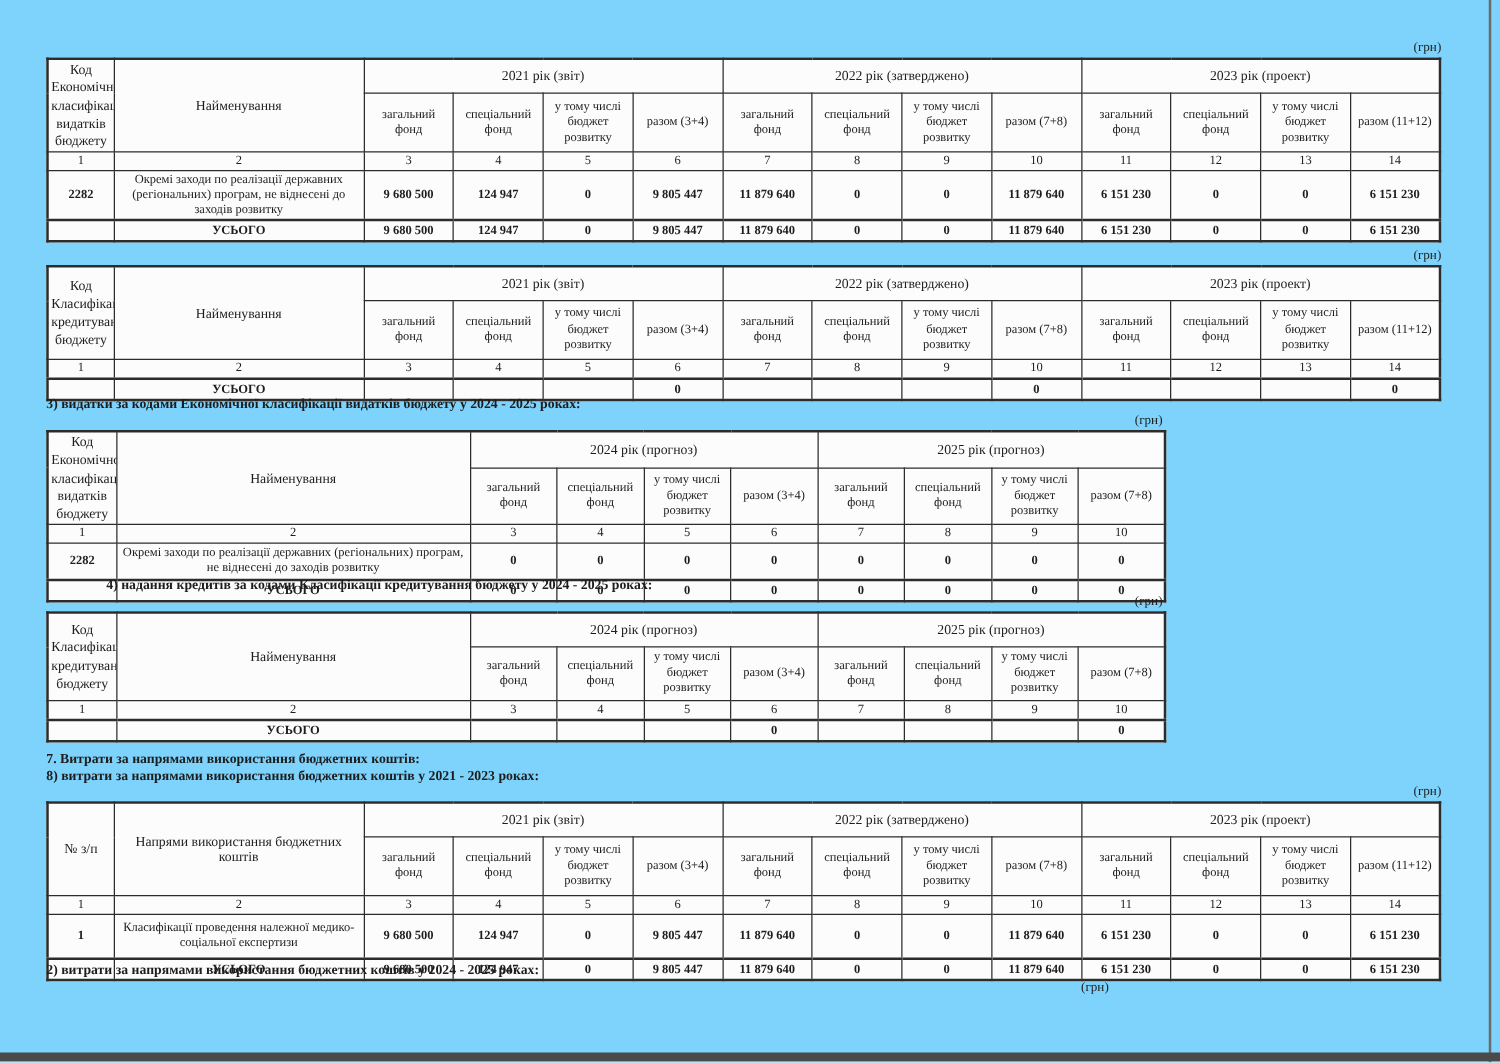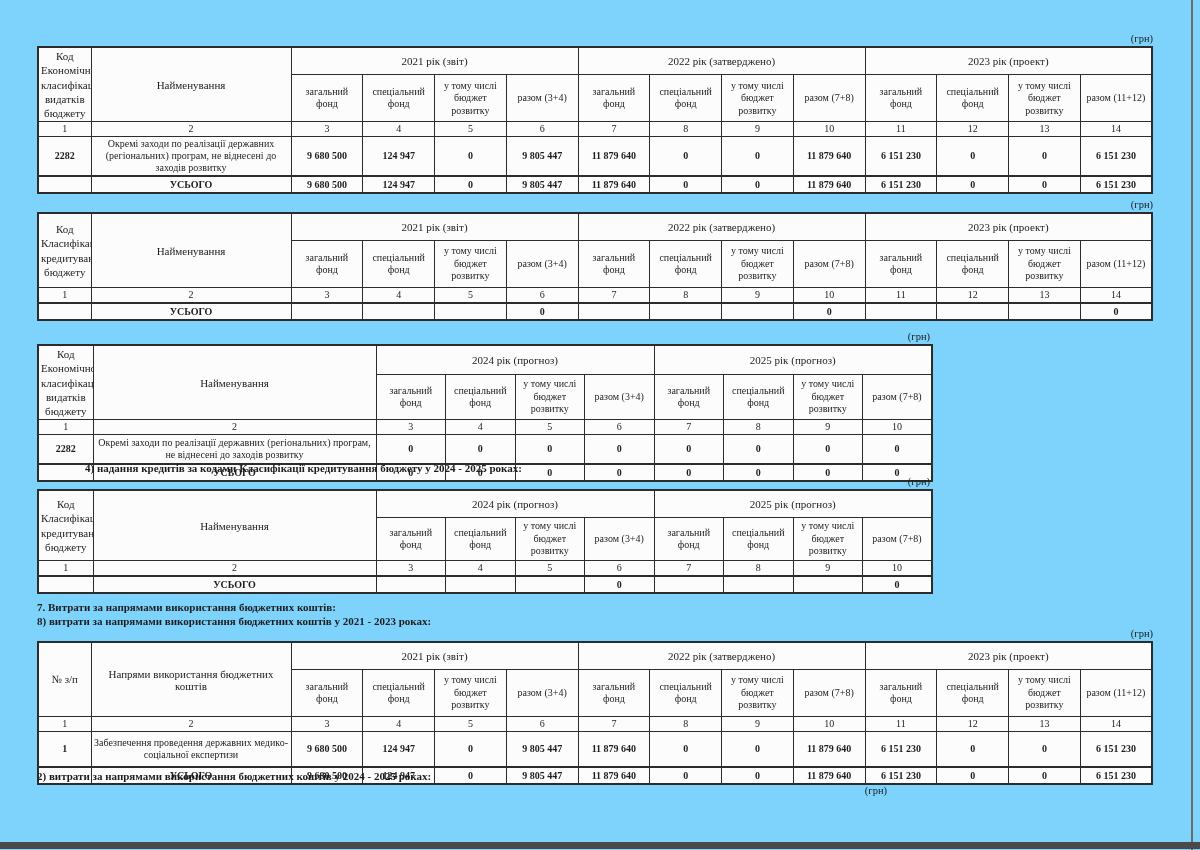--- a/index.html
+++ b/index.html
@@ -202,20 +202,21 @@
             <td class="val">0</td>
             <td class="val"></td>
             <td class="val"></td>
             <td class="val"></td>
             <td class="val">0</td>
           </tr>
         </tbody>
       </table>
   </div>
 
+  <div class="heading" style="top:317px;">3) видатки за кодами Економічної класифікації видатків бюджету у 2024 - 2025 роках:</div>
   <div class="grn" style="top:331px;width:893px;">(грн)</div>
   <div class="tblwrap" style="top:344px;">
     <table class="doc-table narrow">
         <colgroup>
           <col class="c1">
           <col class="c2">
           <col class="cn">
           <col class="cn">
           <col class="cn">
           <col class="cn">
@@ -402,21 +403,21 @@
             <td class="colnum">8</td>
             <td class="colnum">9</td>
             <td class="colnum">10</td>
             <td class="colnum">11</td>
             <td class="colnum">12</td>
             <td class="colnum">13</td>
             <td class="colnum">14</td>
           </tr>
           <tr class="r-data">
             <td class="code">1</td>
-            <td class="name">Забезпечення проведення державних медико-соціальної експертизи</td>
+            <td class="name">Класифікації проведення належної медико-соціальної експертизи</td>
             <td class="val">9 680 500</td>
             <td class="val">124 947</td>
             <td class="val">0</td>
             <td class="val">9 805 447</td>
             <td class="val">11 879 640</td>
             <td class="val">0</td>
             <td class="val">0</td>
             <td class="val">11 879 640</td>
             <td class="val">6 151 230</td>
             <td class="val">0</td>

